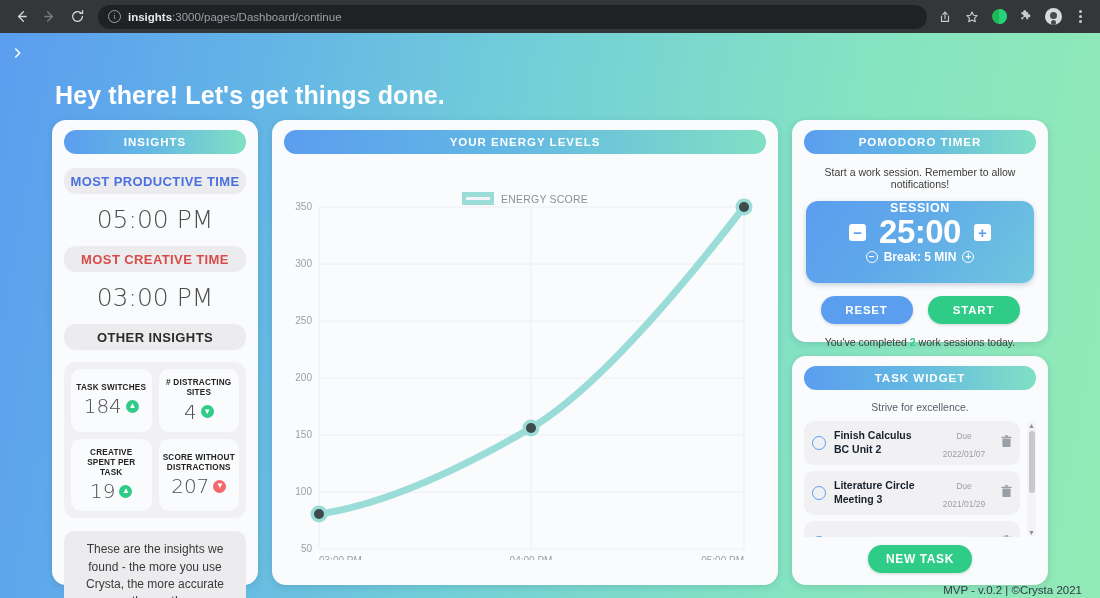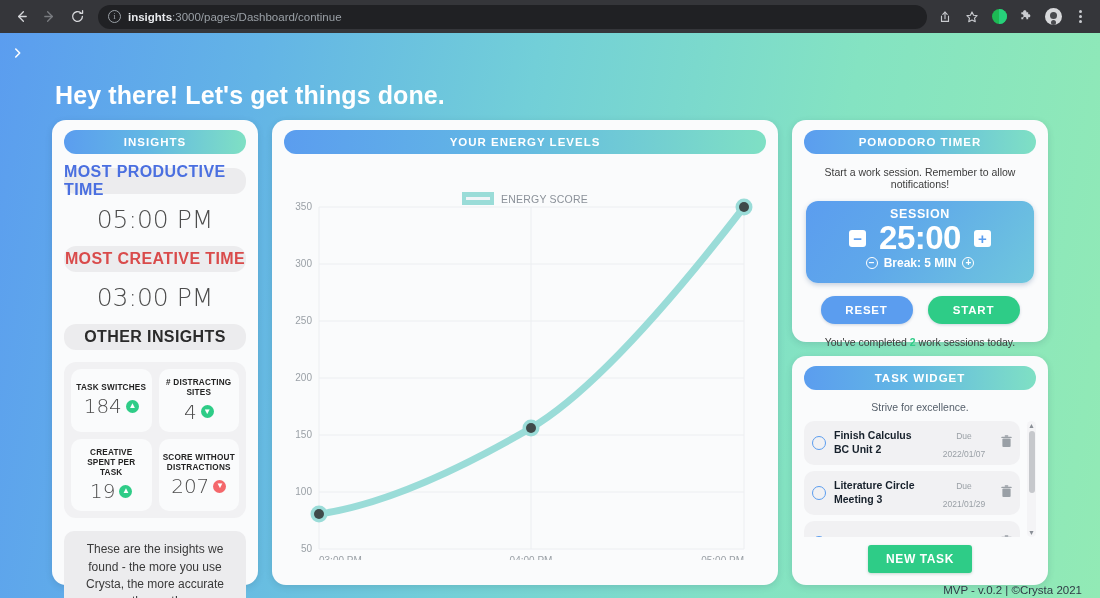--- a/index.html
+++ b/index.html
@@ -103,21 +103,21 @@
     color: #ffffff; font-size: 11.5px; font-weight: 700; letter-spacing: 1px;
     display: flex; align-items: center; justify-content: center;
   }
 
   
   #insights-card { left: 52px; top: 87px; width: 206px; height: 465px; }
   .grey-pill {
     margin: 0 auto; width: calc(100% - 24px); height: 26px;
     background: #ececee; border-radius: 12px;
     display: flex; align-items: center; justify-content: center;
-    font-size: 16px; font-weight: 700; letter-spacing: 0.4px;
+    font-size: 13px; font-weight: 700; letter-spacing: 0.4px;
   }
   .grey-pill.blue  { color: #4a6fe0; }
   .grey-pill.red   { color: #d94b4b; }
   .grey-pill.dark  { color: #2b2b2b; }
   .big-time {
     text-align: center; font-size: 25px; color: #4d4d4d;
     font-weight: 300; padding: 11px 0 12px;
     font-family: "DejaVu Sans", sans-serif;
   }
   .stats-wrap {
@@ -174,21 +174,21 @@
   .pomo-sub {
     text-align: center; font-size: 10.5px; color: #3c3c3c;
     margin-top: 12px; padding: 0 6px;
   }
   .timer-box {
     margin: 11px auto 0; width: calc(100% - 28px); height: 82px;
     border-radius: 12px;
     background: linear-gradient(125deg, #5b9def 0%, #5fa8ea 40%, #6fc7dd 100%);
     box-shadow: 0 2px 5px rgba(40,80,130,0.25);
     display: flex; flex-direction: column; align-items: center;
-    padding-top: 6px; color: #ffffff;
+    color: #ffffff;
   }
   .timer-label { font-size: 12.5px; font-weight: 600; letter-spacing: 0.6px; }
   .timer-row { display: flex; align-items: center; gap: 13px; margin-top: -2px; }
   .sq-btn {
     width: 17px; height: 17px; border-radius: 3px;
     background: #ffffff; color: #5b9def;
     display: flex; align-items: center; justify-content: center;
     font-size: 15px; line-height: 1; font-weight: 700;
   }
   .timer-value {
@@ -250,21 +250,21 @@
     display: flex; flex-direction: column; align-items: center;
     justify-content: space-between; padding: 1px 0;
   }
   .sb-arrow { font-size: 7px; color: #8a8f96; line-height: 1; }
   .sb-thumb {
     position: absolute; top: 10px; left: 1.5px;
     width: 6px; height: 62px; border-radius: 3px; background: #c6c8cc;
   }
   .new-task-wrap { display: flex; justify-content: center; margin-top: 8px; }
   .new-task-btn {
-    width: 104px; height: 28px; border-radius: 3px; background: #2ecc87;
+    width: 104px; height: 28px; border-radius: 14px; background: #2ecc87;
     display: flex; align-items: center; justify-content: center;
     color: #ffffff; font-size: 12px; font-weight: 700; letter-spacing: 0.6px;
     box-shadow: 0 1px 3px rgba(40,110,80,0.25);
   }
 </style>
 </head>
 <body>
 
 <div class="browser-bar">
   <div class="nav-btn">

